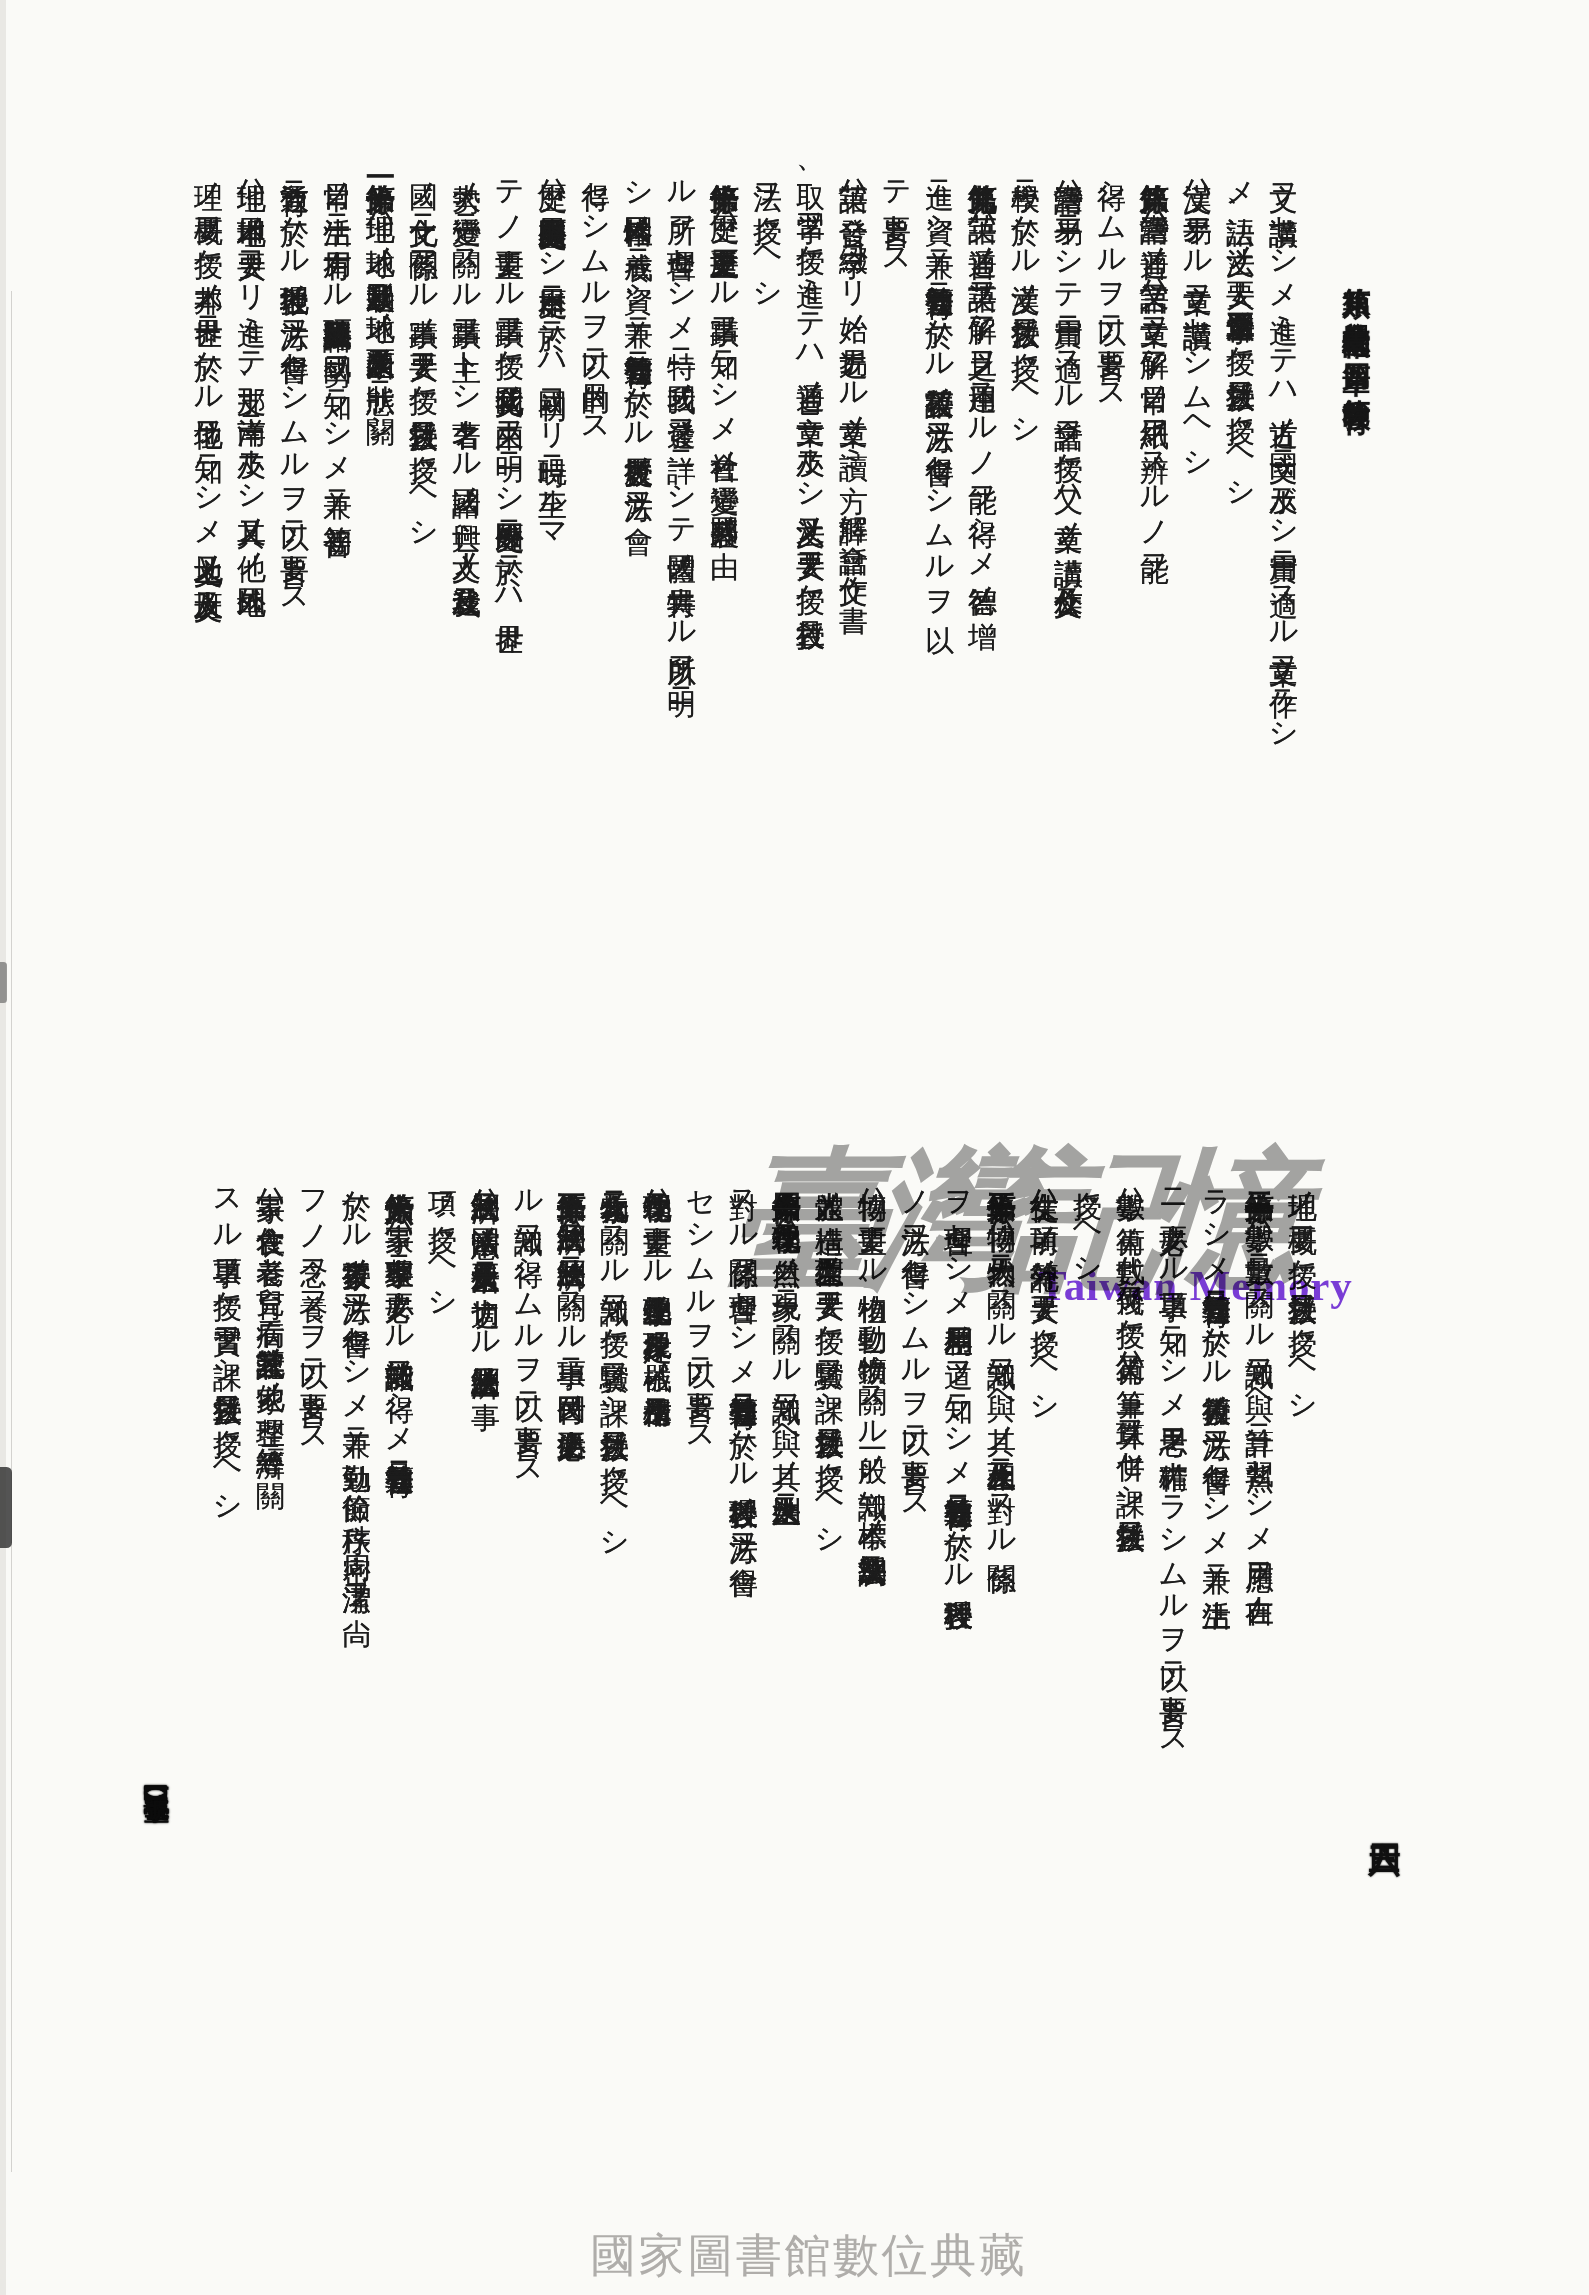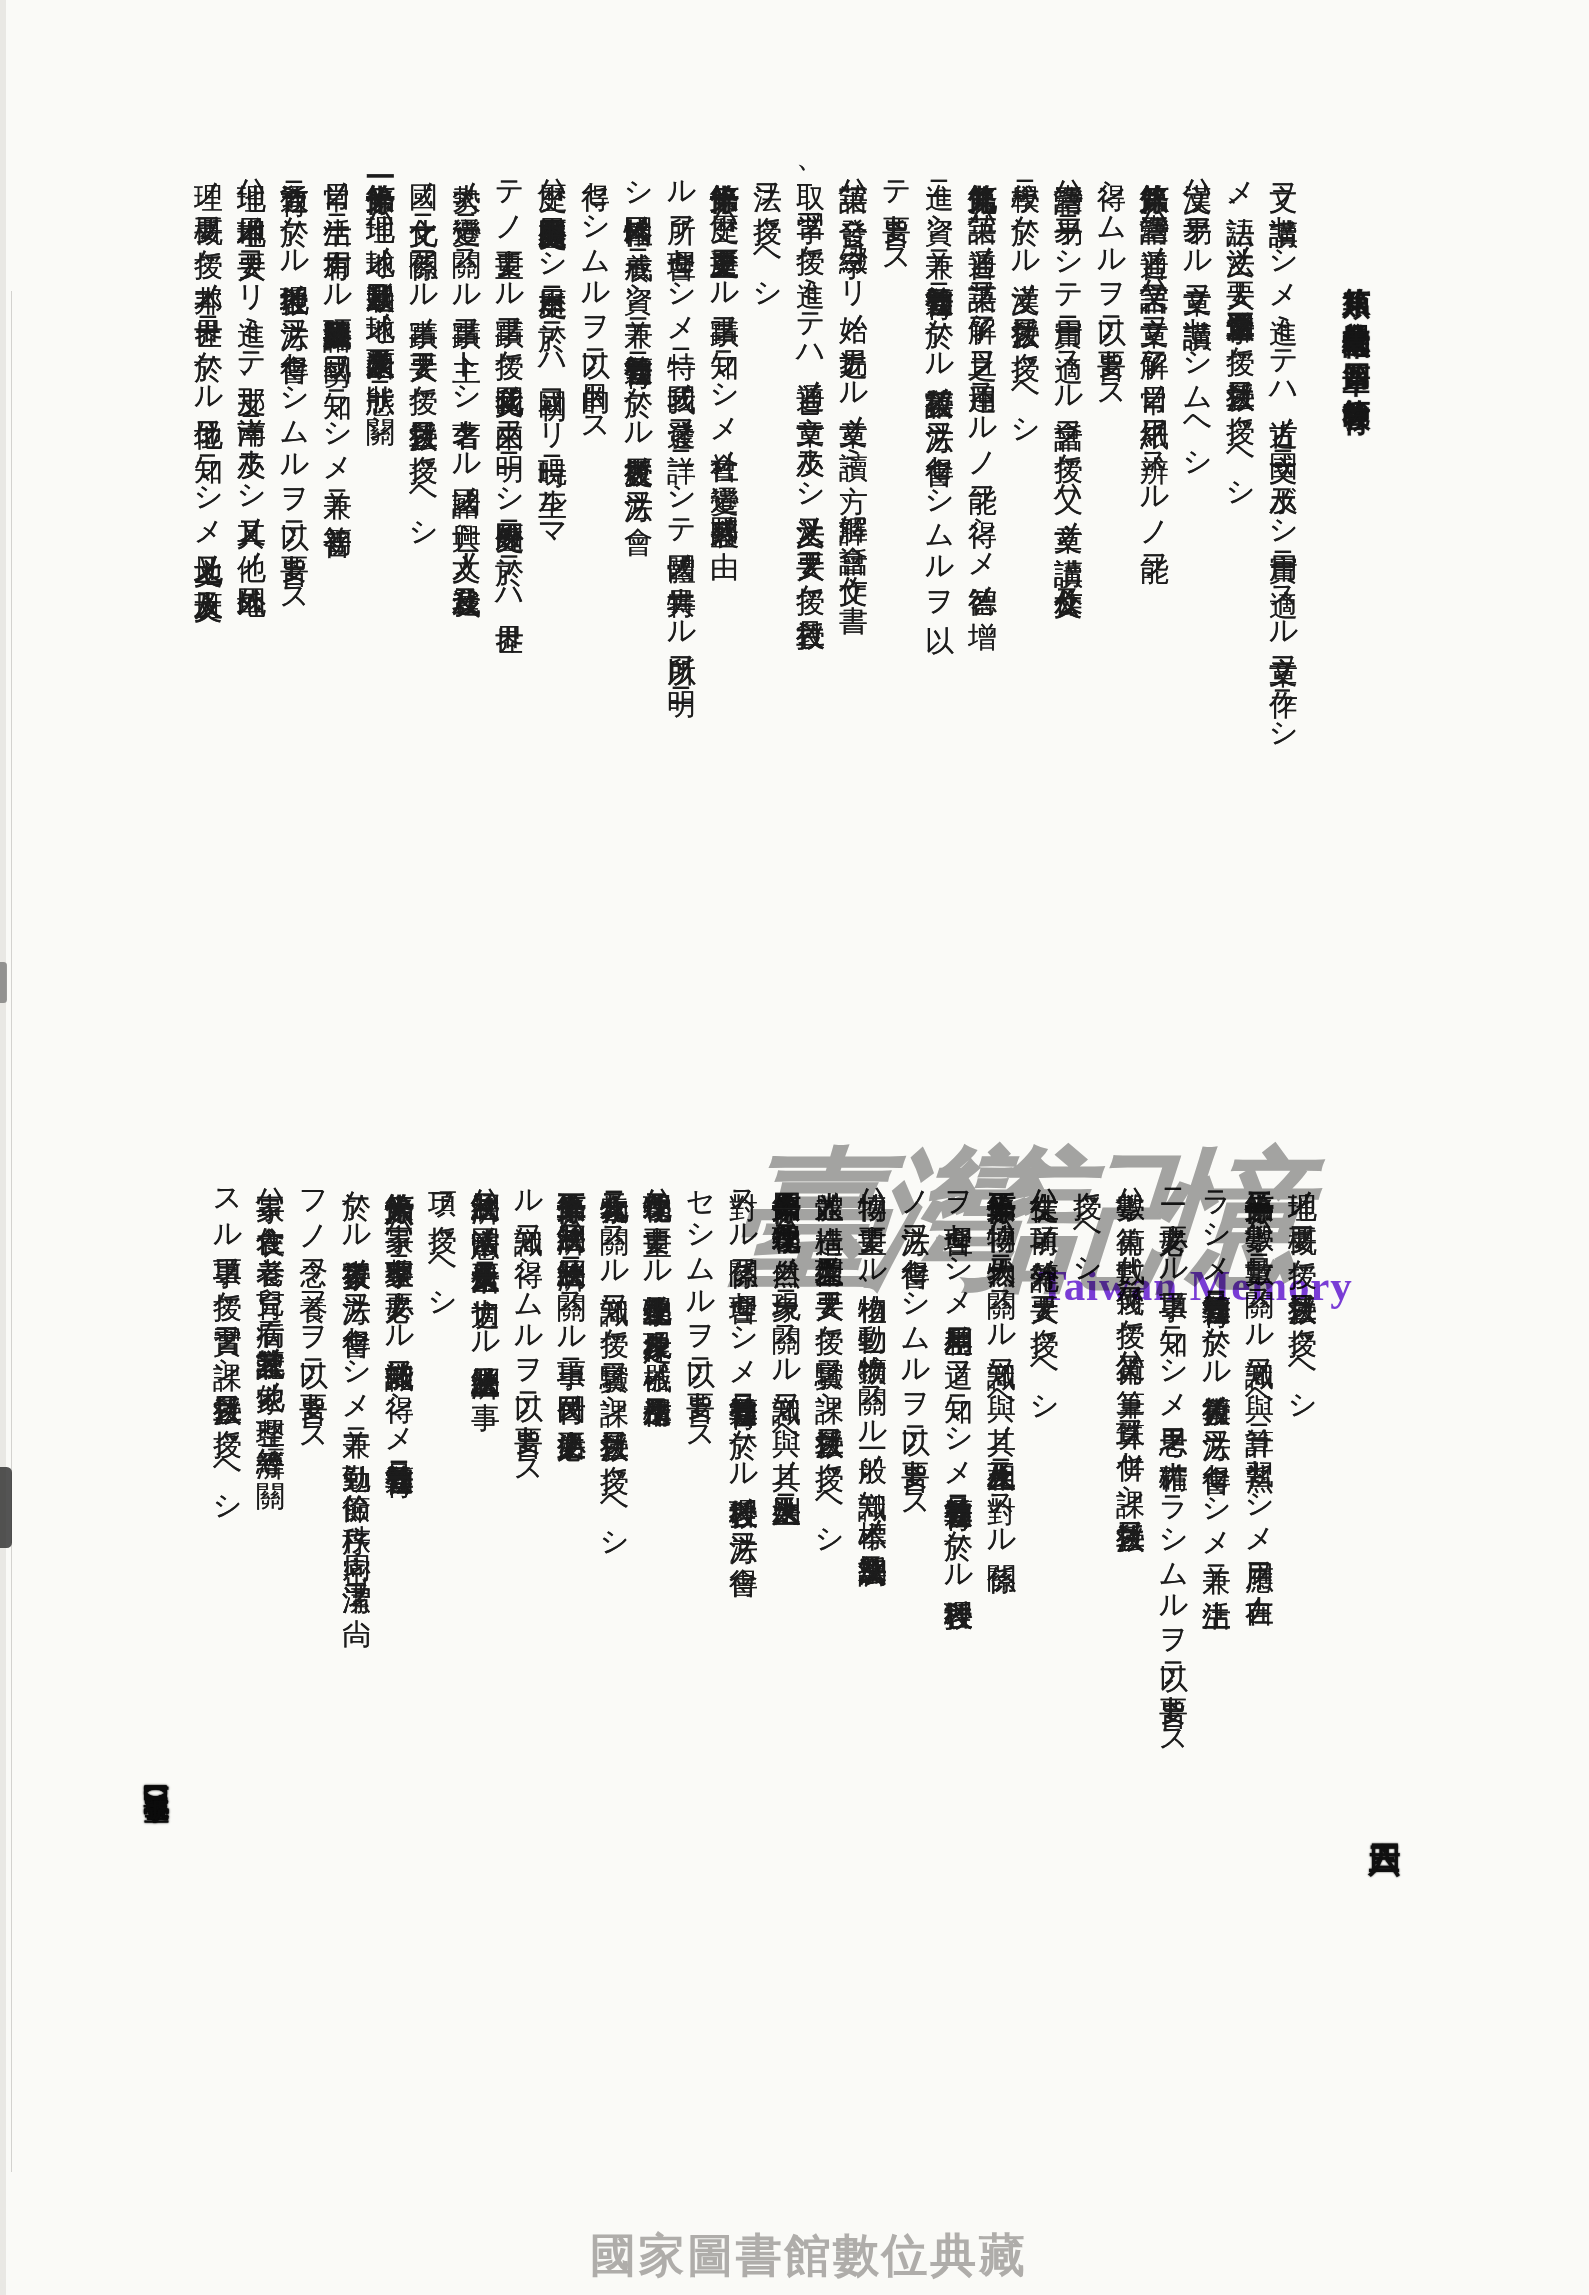--- a/index.html
+++ b/index.html
@@ -69,21 +69,21 @@
     letter-spacing:0.9px;
     white-space:nowrap;
     padding-left:23px;
   }
   
   .footer-caption{
     position:absolute;left:590px;top:2225px;
     font-size:46px;color:#a2a09d;
     letter-spacing:2.6px;white-space:nowrap;
     font-family:"Liberation Sans","DejaVu Sans",sans-serif;
-    font-weight:bold;opacity:.85;
+    font-weight:normal;opacity:.85;
   }
   .edge-line{
     position:absolute;left:10.6px;top:291px;width:1.8px;height:1881px;
     background:#c9c8c4;opacity:.8;
   }
   .edge-shade{
     position:absolute;left:0;top:0;width:6.2px;height:2295px;
     background:#e9e8e4;
   }
   .edge-blot{

